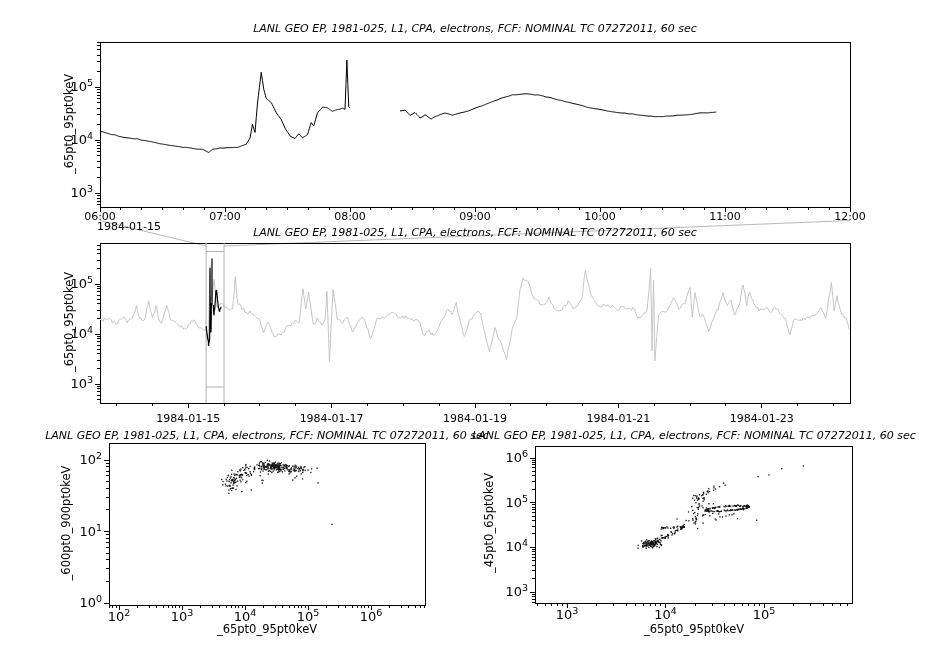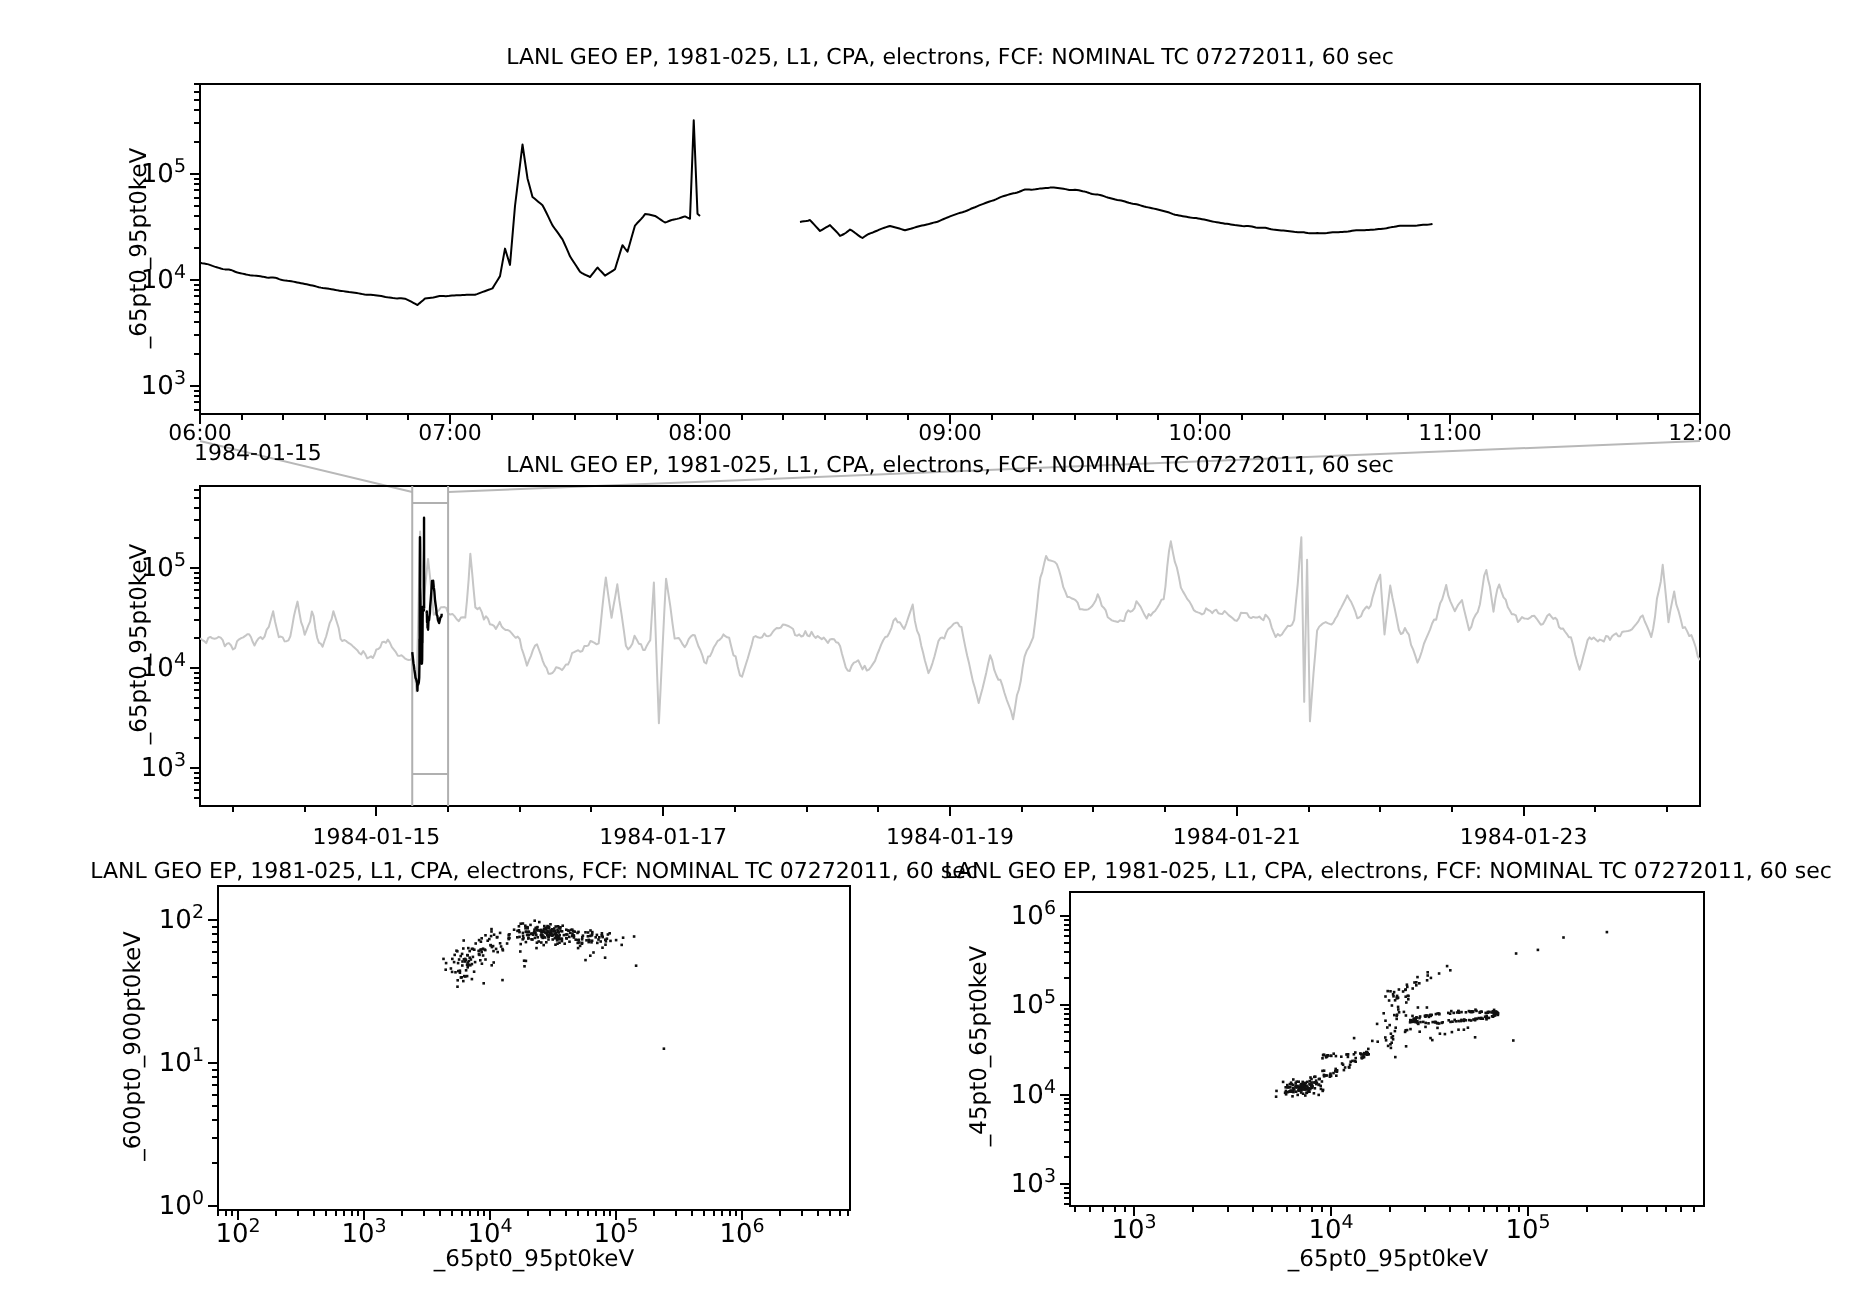--- a/index.html
+++ b/index.html
@@ -1,20 +1,20 @@
 <!DOCTYPE html>
 <html><head>
 <meta charset="utf-8">
 <style>
   html,body{margin:0;padding:0;background:#ffffff;}
   .screen{position:relative;width:926px;height:647px;background:#ffffff;
           font-family:"DejaVu Sans",sans-serif;color:#000;overflow:hidden;}
   svg{position:absolute;left:0;top:0;}
   svg text{font-family:"DejaVu Sans",sans-serif;fill:#000;}
-  .title{position:absolute;font-size:11px;white-space:nowrap;}
+  .title{position:absolute;font-size:11px;white-space:nowrap;font-style:italic;}
   .t1{left:100px;top:22px;width:750px;text-align:center;}
   .t2{left:100px;top:226px;width:750px;text-align:center;}
   .t3{left:267px;top:429px;transform:translateX(-50%);}
   .t4{left:694px;top:429px;transform:translateX(-50%);}
   .ylab{position:absolute;font-size:11.5px;white-space:nowrap;
         transform:translate(-50%,-50%) rotate(-90deg);}
   .y1{left:69px;top:124px;}
   .y2{left:69px;top:322px;}
   .y3{left:66px;top:523px;}
   .y4{left:489px;top:523px;}

